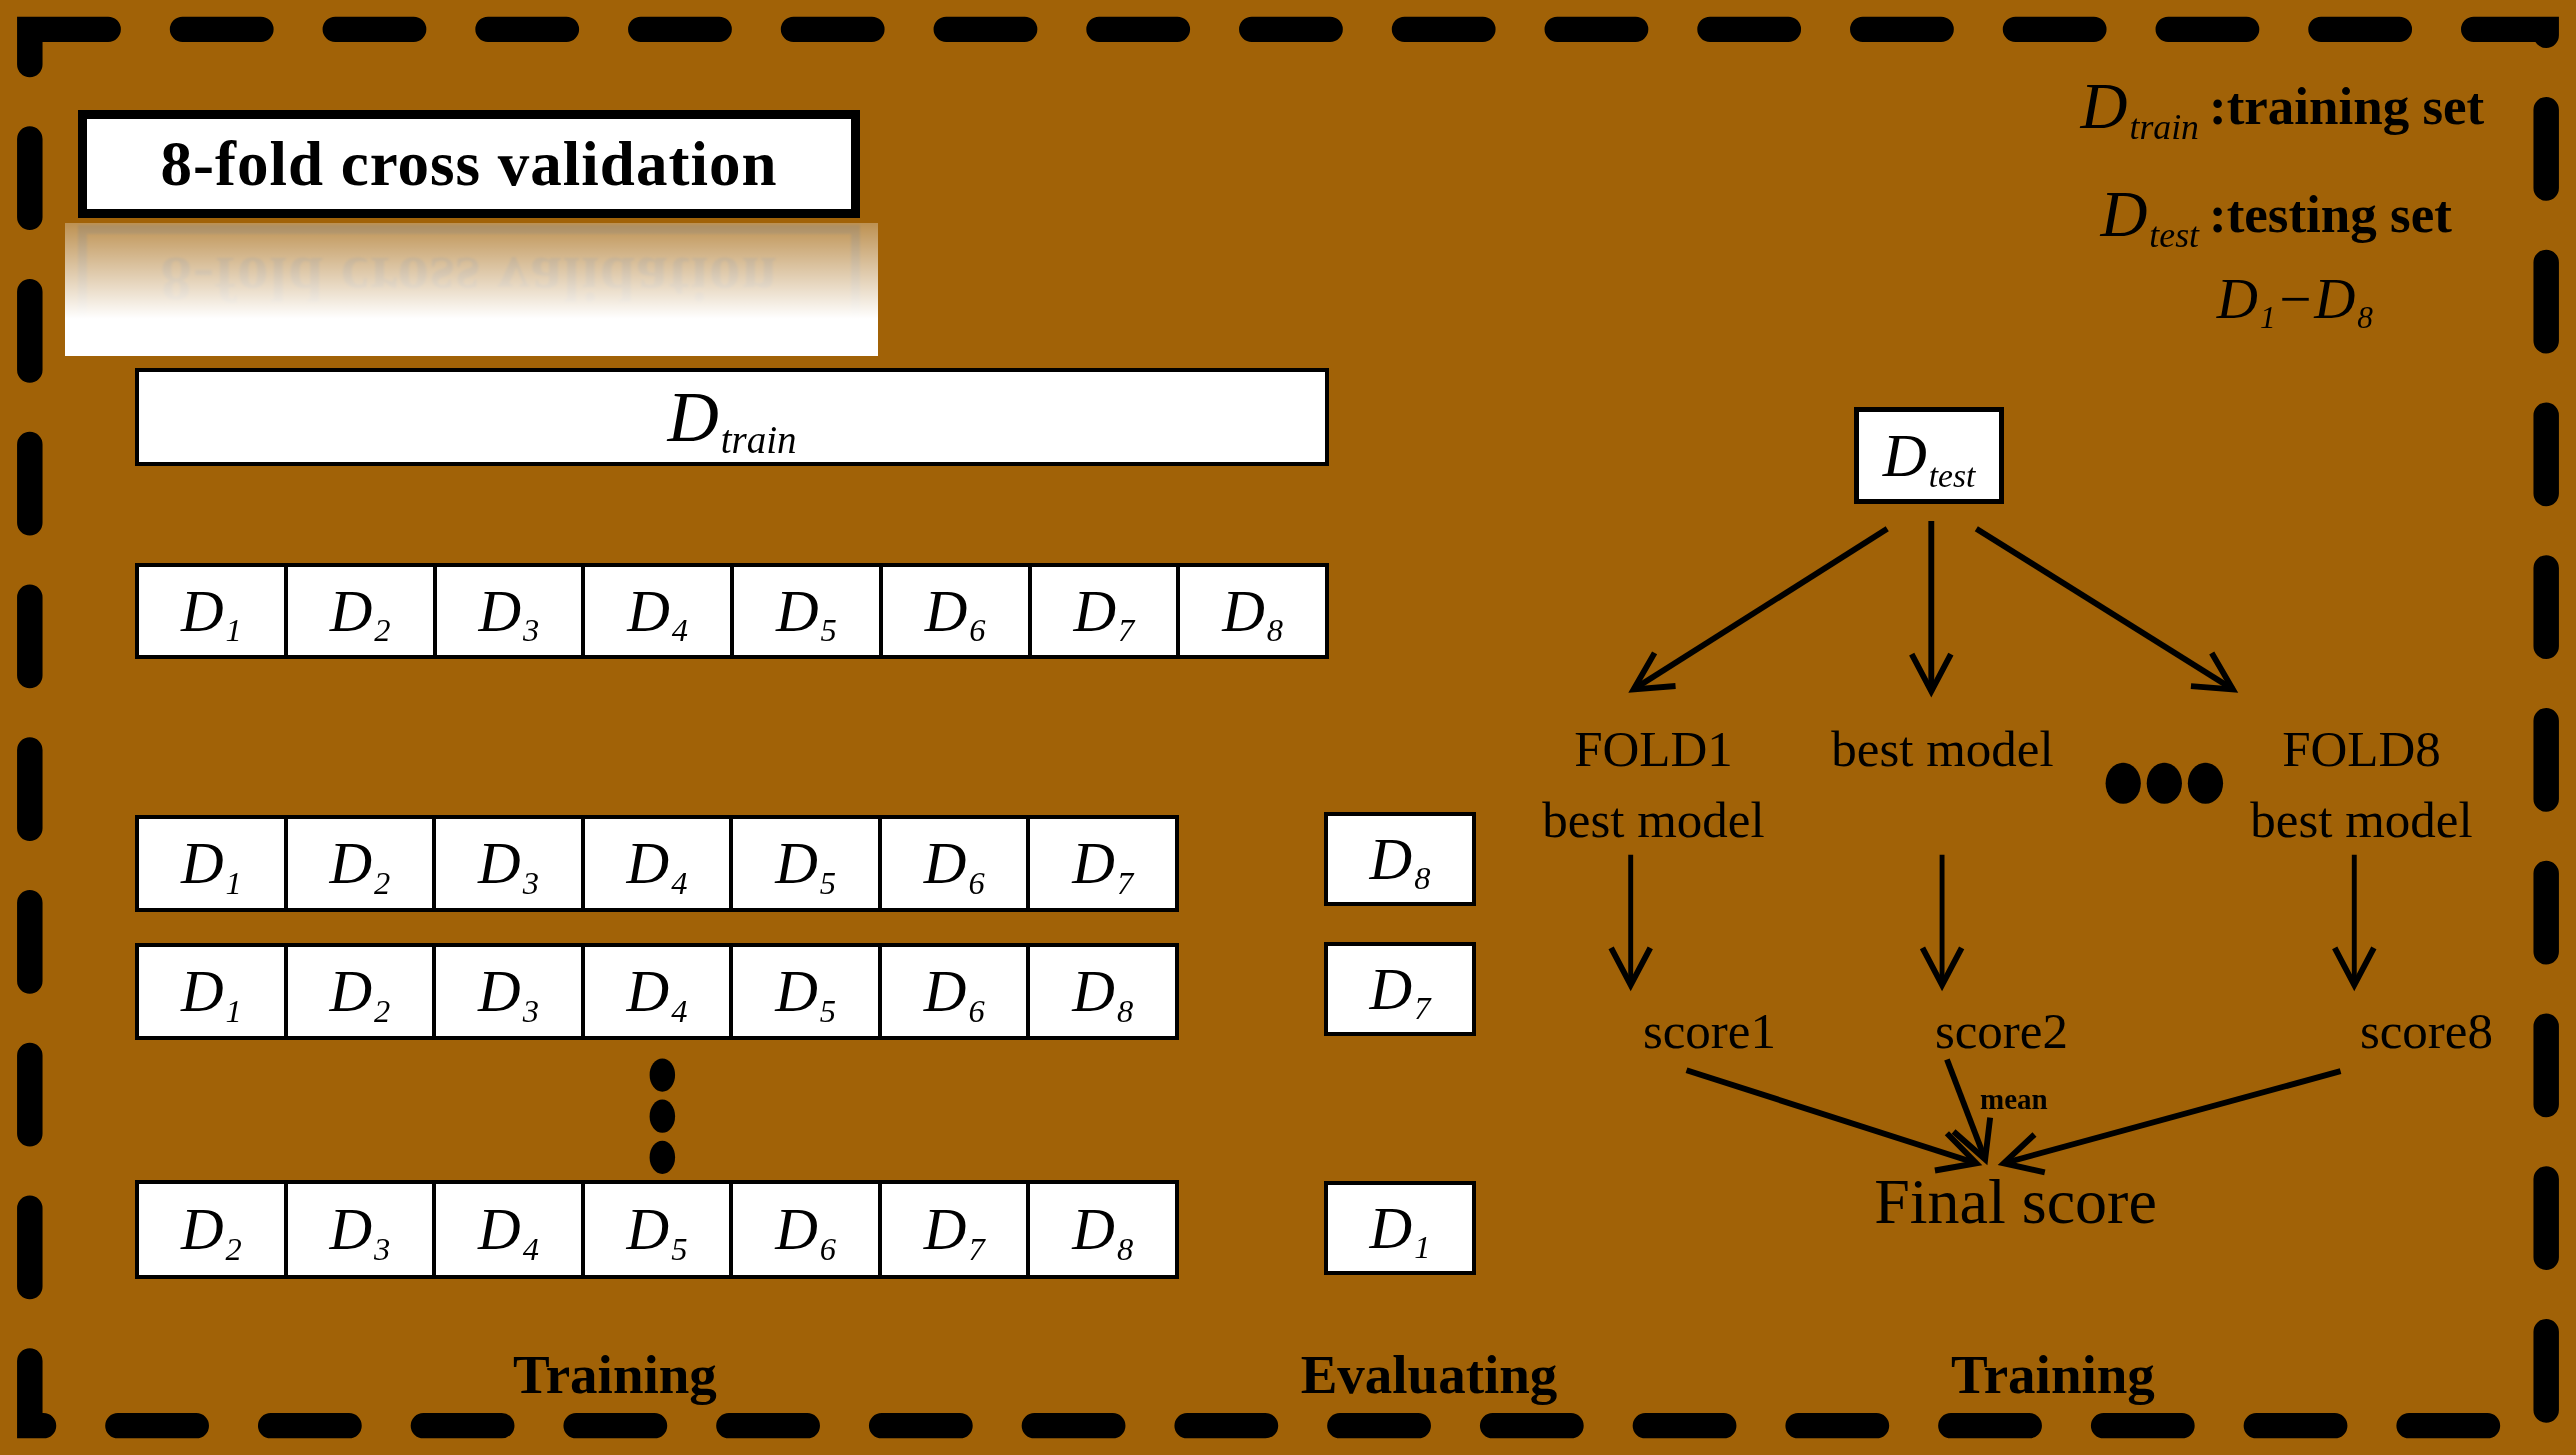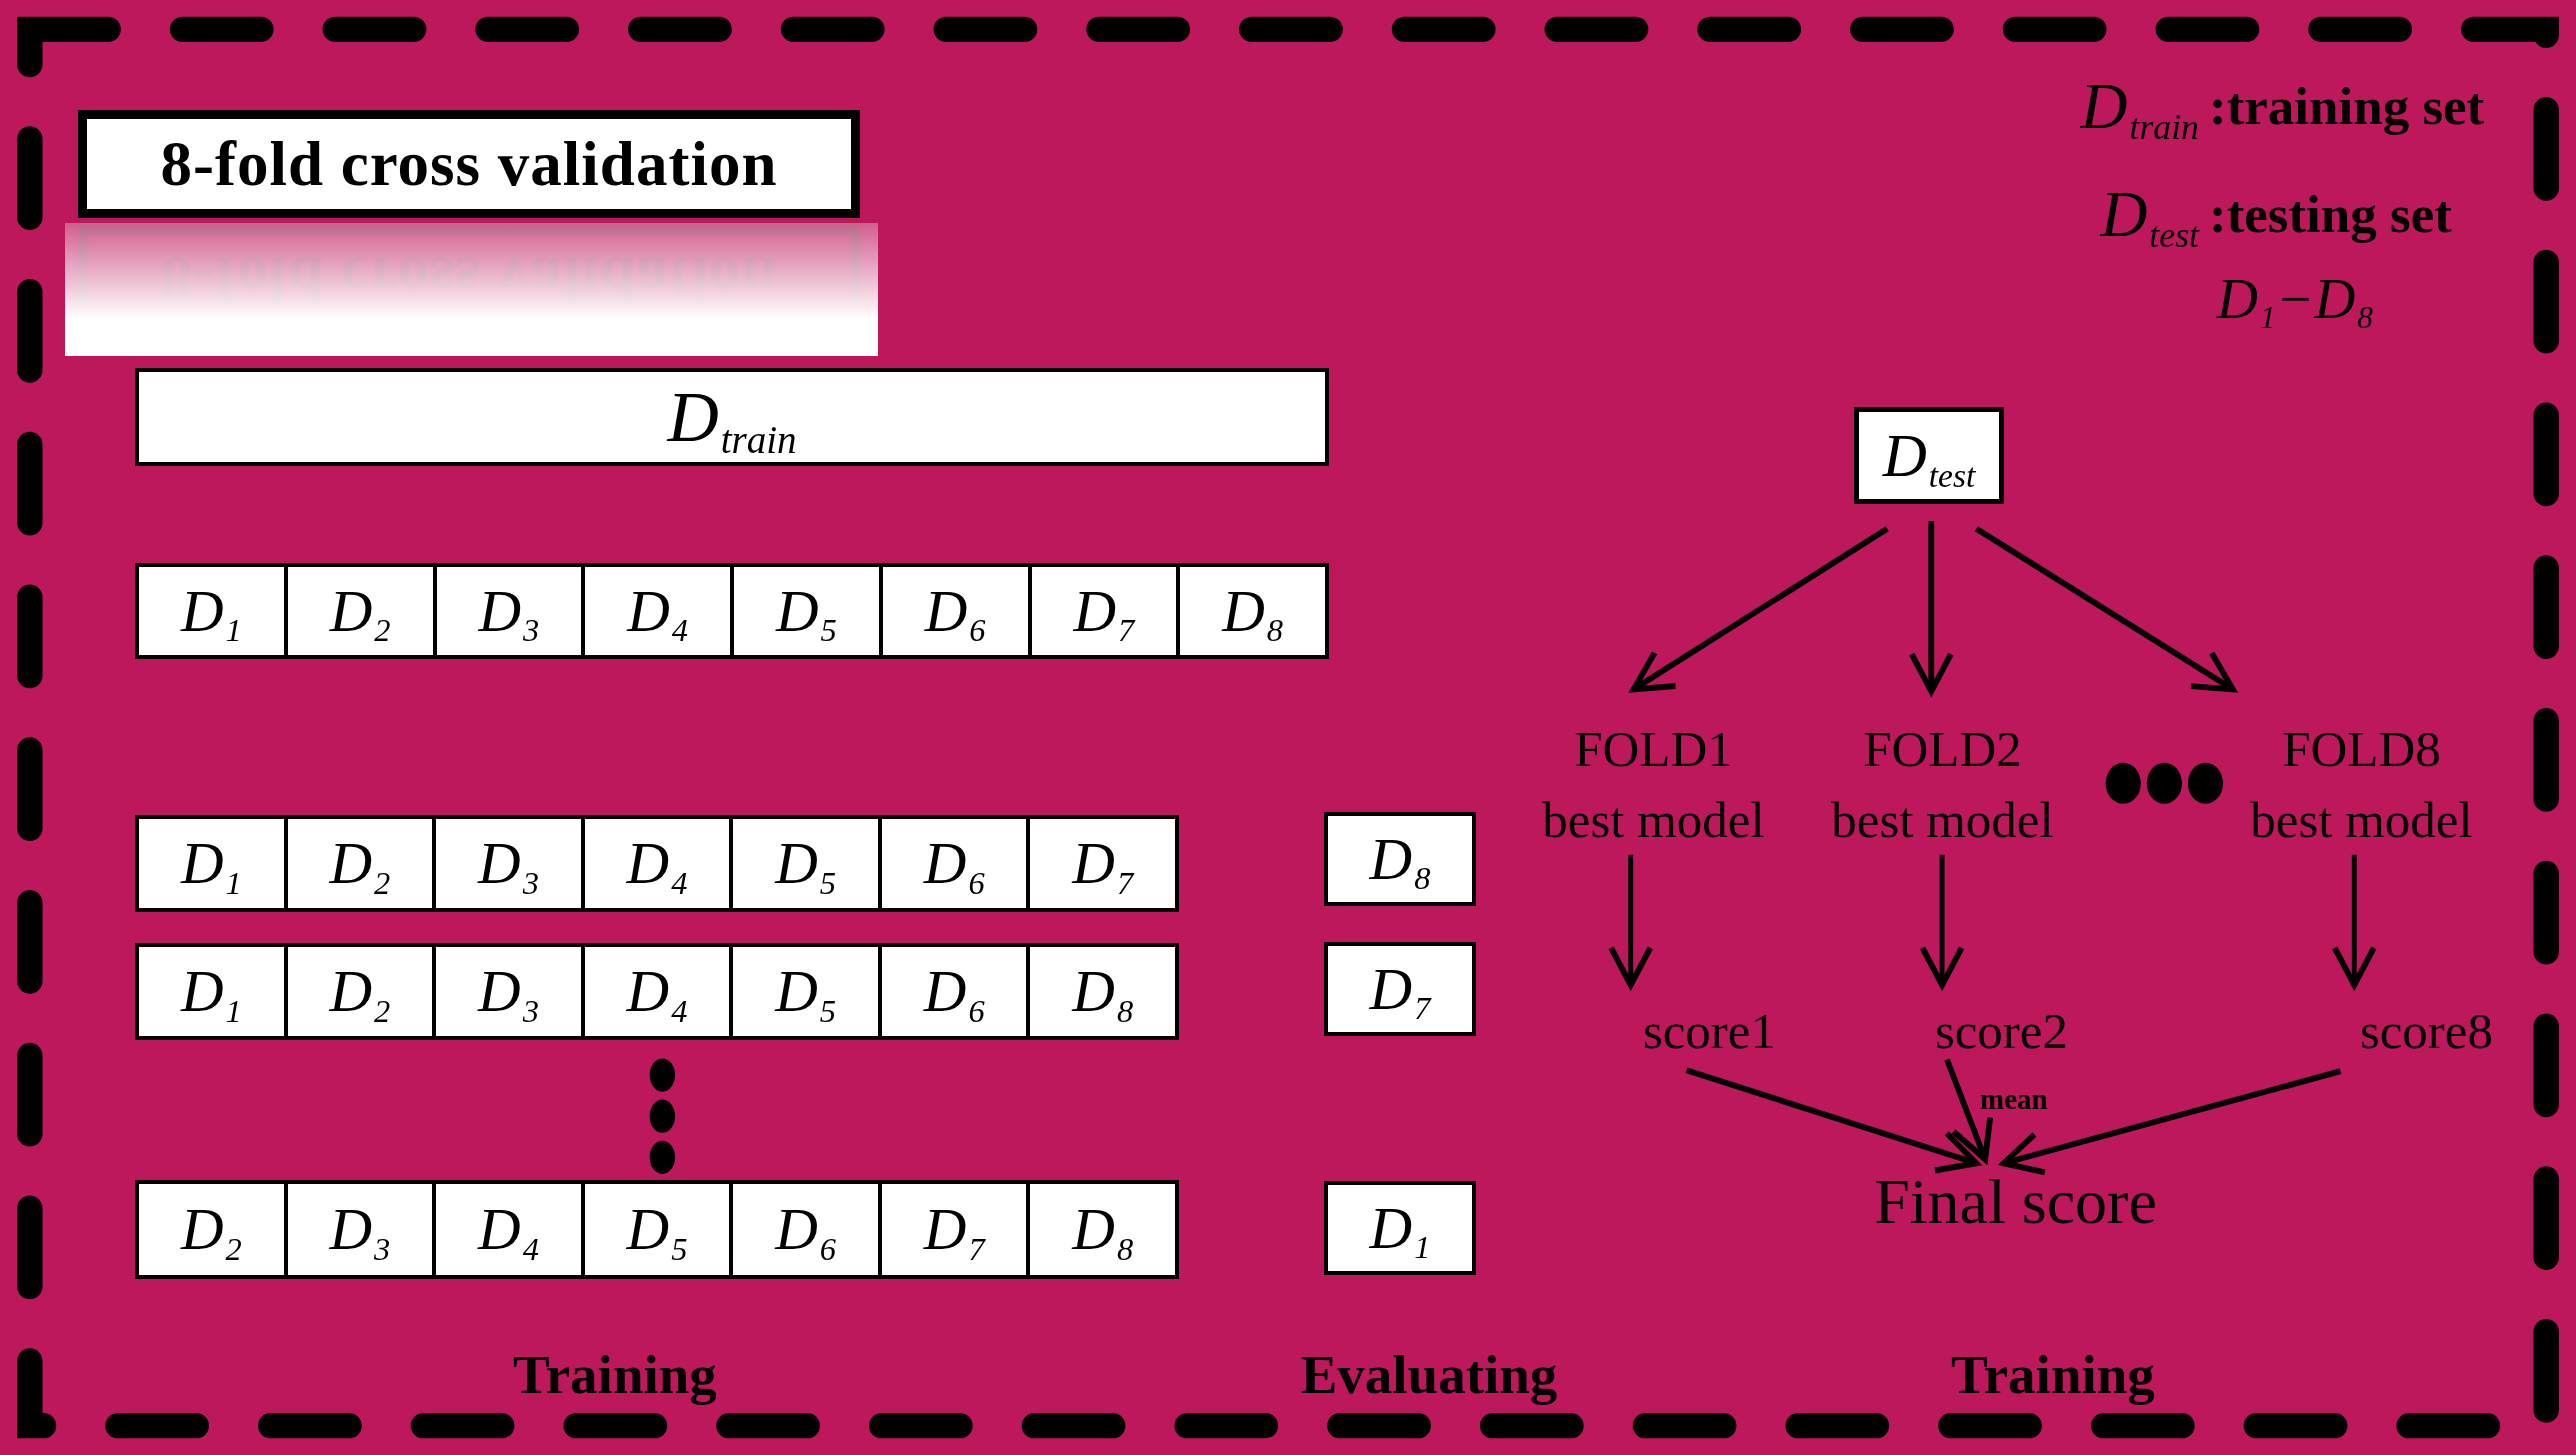--- a/index.html
+++ b/index.html
@@ -1,17 +1,17 @@
 <!DOCTYPE html>
 <html><head>
 <meta charset="utf-8">
 <style>
   html,body{margin:0;padding:0;background:#fff;}
   .stage{
-    position:relative;width:2576px;height:1455px;background:#be185d;
+    position:relative;width:2576px;height:1455px;background:#a16207;
     font-family:"Liberation Serif","DejaVu Serif",serif;color:#000;overflow:hidden;
   }
   
   .title-box{
     position:absolute;left:78px;top:110px;width:782px;height:108px;
     border:9.8px solid #000;box-sizing:border-box;background:#fff;
     display:flex;align-items:center;justify-content:center;
     font-weight:bold;font-size:63px;letter-spacing:1px;
   }
   .title-reflection{
@@ -206,21 +206,20 @@
 
   <div class="test-box">
     <span><span class="dbase">D</span><span class="dsub">test</span></span>
   </div>
 
   <div class="fold-label fold1">
     <div>FOLD1</div>
     <div>best model</div>
   </div>
   <div class="fold-label fold2">
-    <div>FOLD2</div>
     <div>best model</div>
   </div>
   <div class="fold-label fold8">
     <div>FOLD8</div>
     <div>best model</div>
   </div>
 
   <div class="score-label score1">score1</div>
   <div class="score-label score2">score2</div>
   <div class="score-label score8">score8</div>

